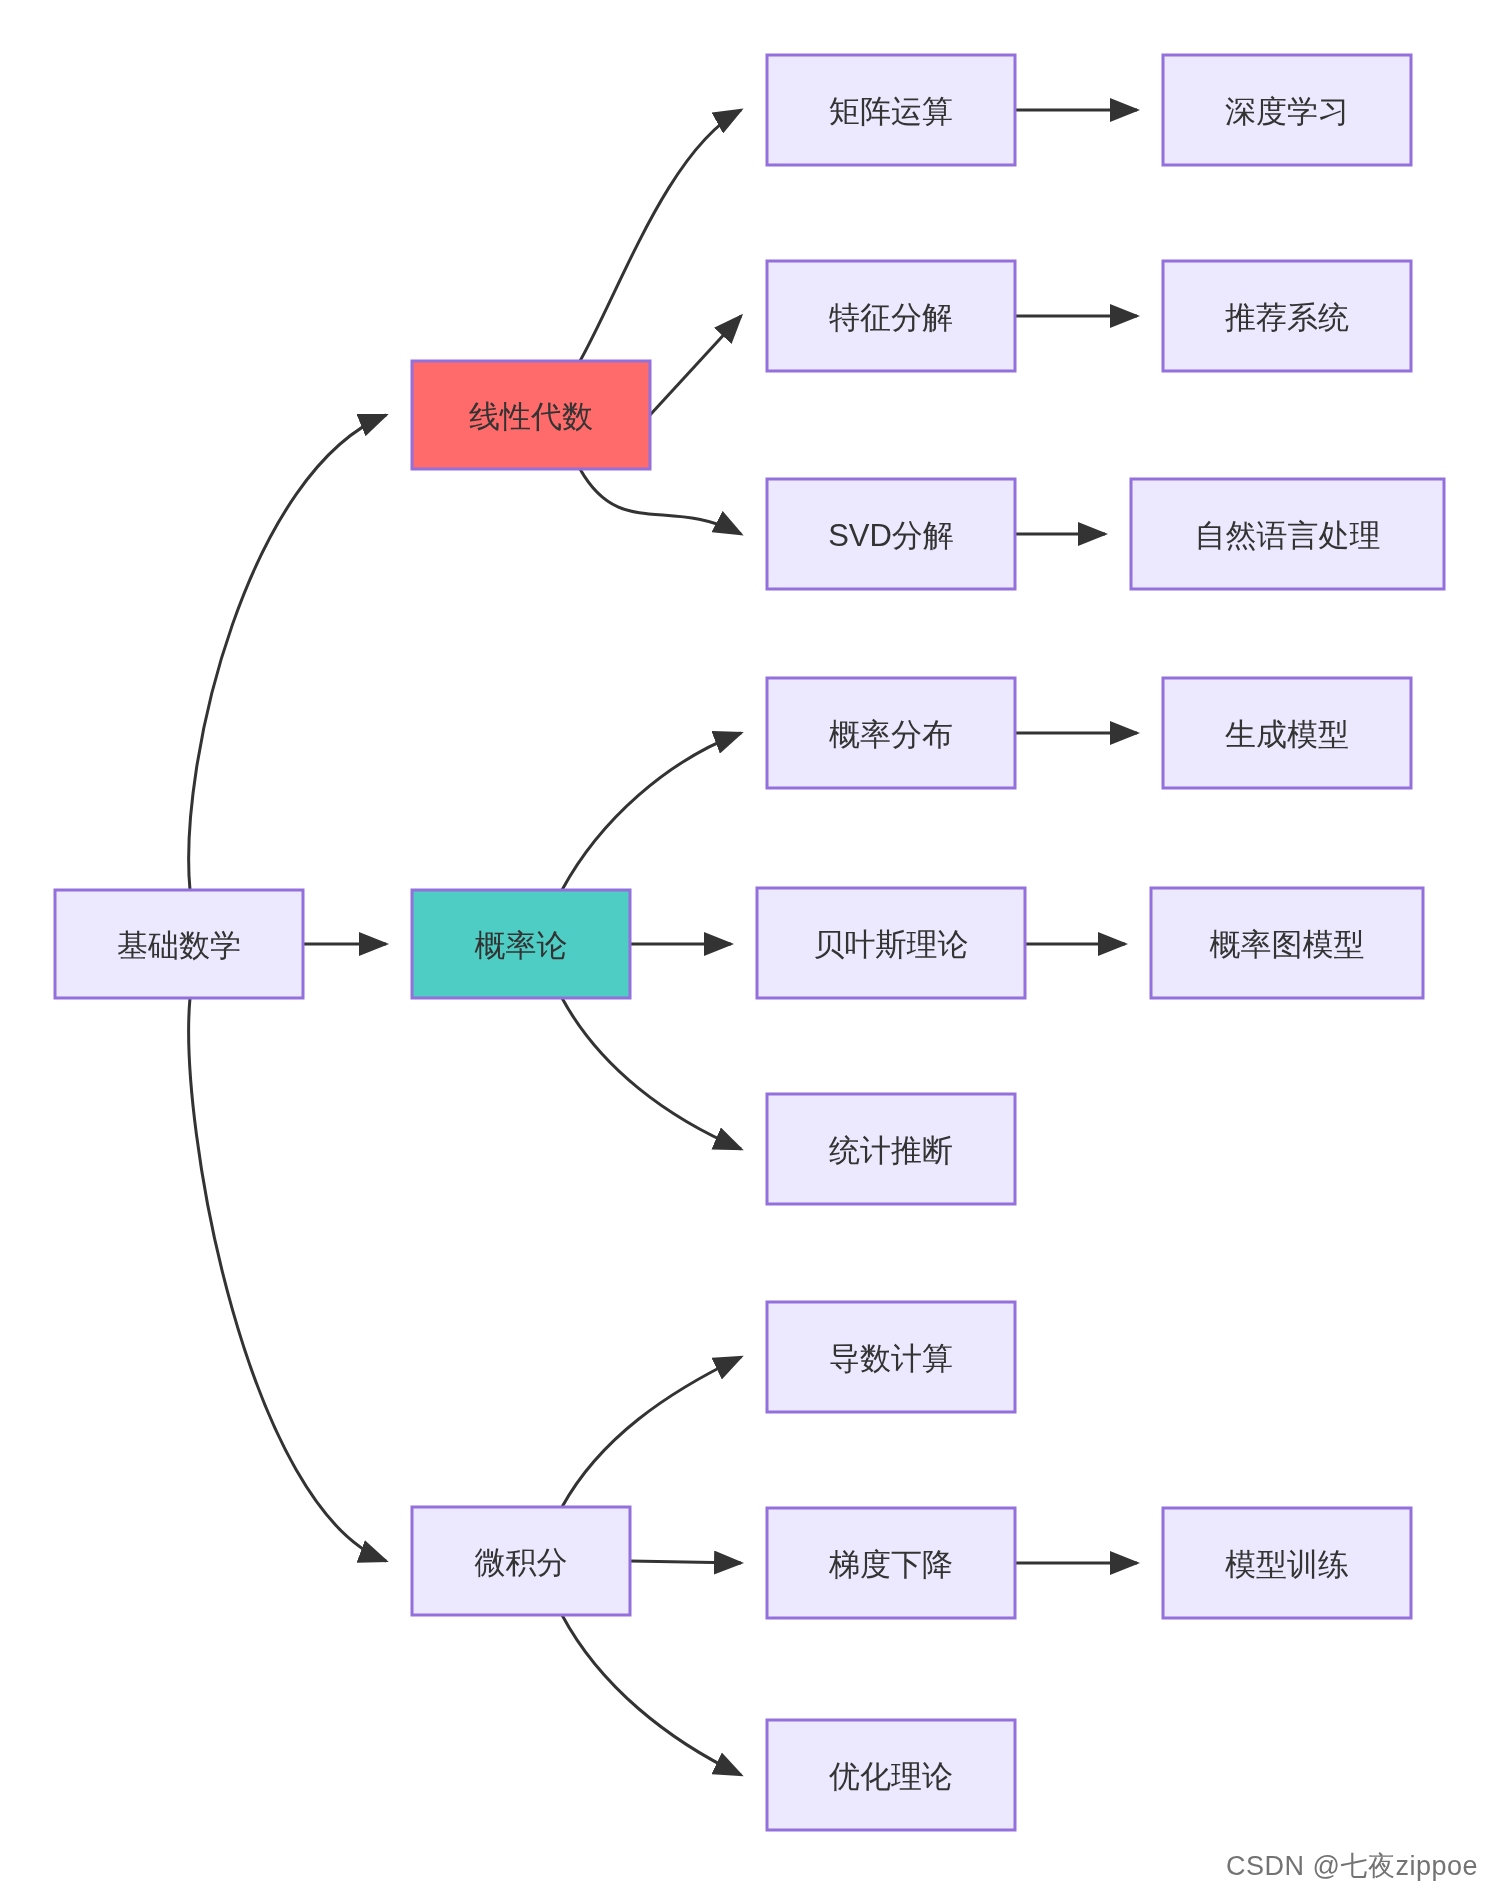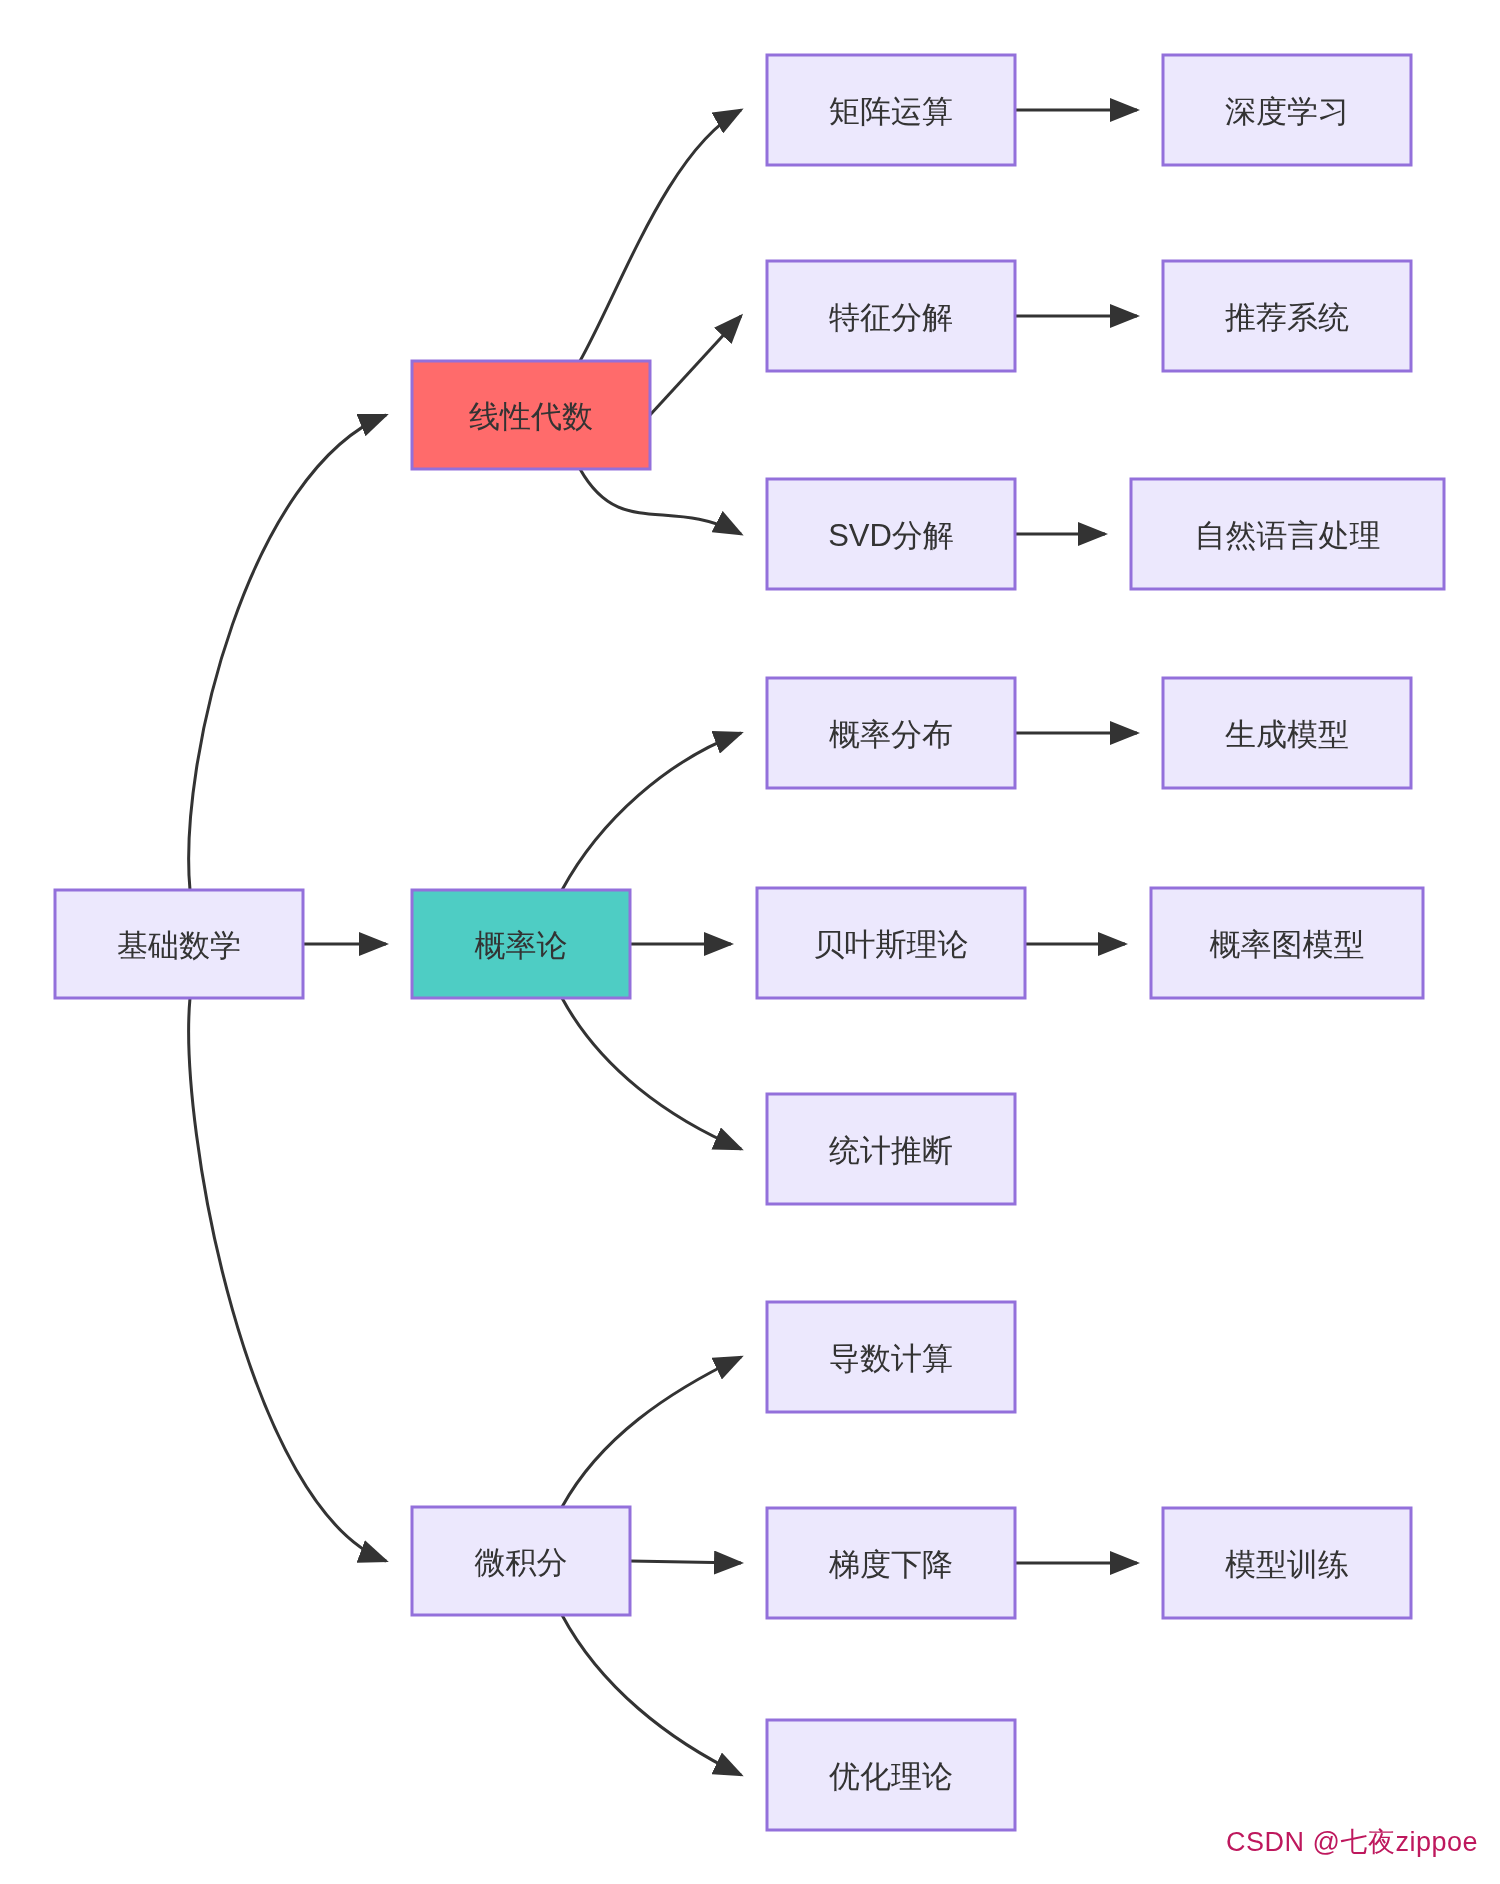--- a/index.html
+++ b/index.html
@@ -36,24 +36,24 @@
     pointer-events: none;
   }
   .edge-path {
     fill: none;
     stroke: #333333;
     stroke-width: 3px;
   }
   .watermark {
     position: absolute;
     right: 22px;
-    bottom: 24px;
+    bottom: 0;
     font-family: "Liberation Sans", "DejaVu Sans", sans-serif;
     font-size: 27px;
-    color: #be185d;
+    color: #737373;
     letter-spacing: 0.5px;
     white-space: nowrap;
     user-select: none;
   }
 </style>
 </head>
 <body>
 
 <div id="canvas">
 

